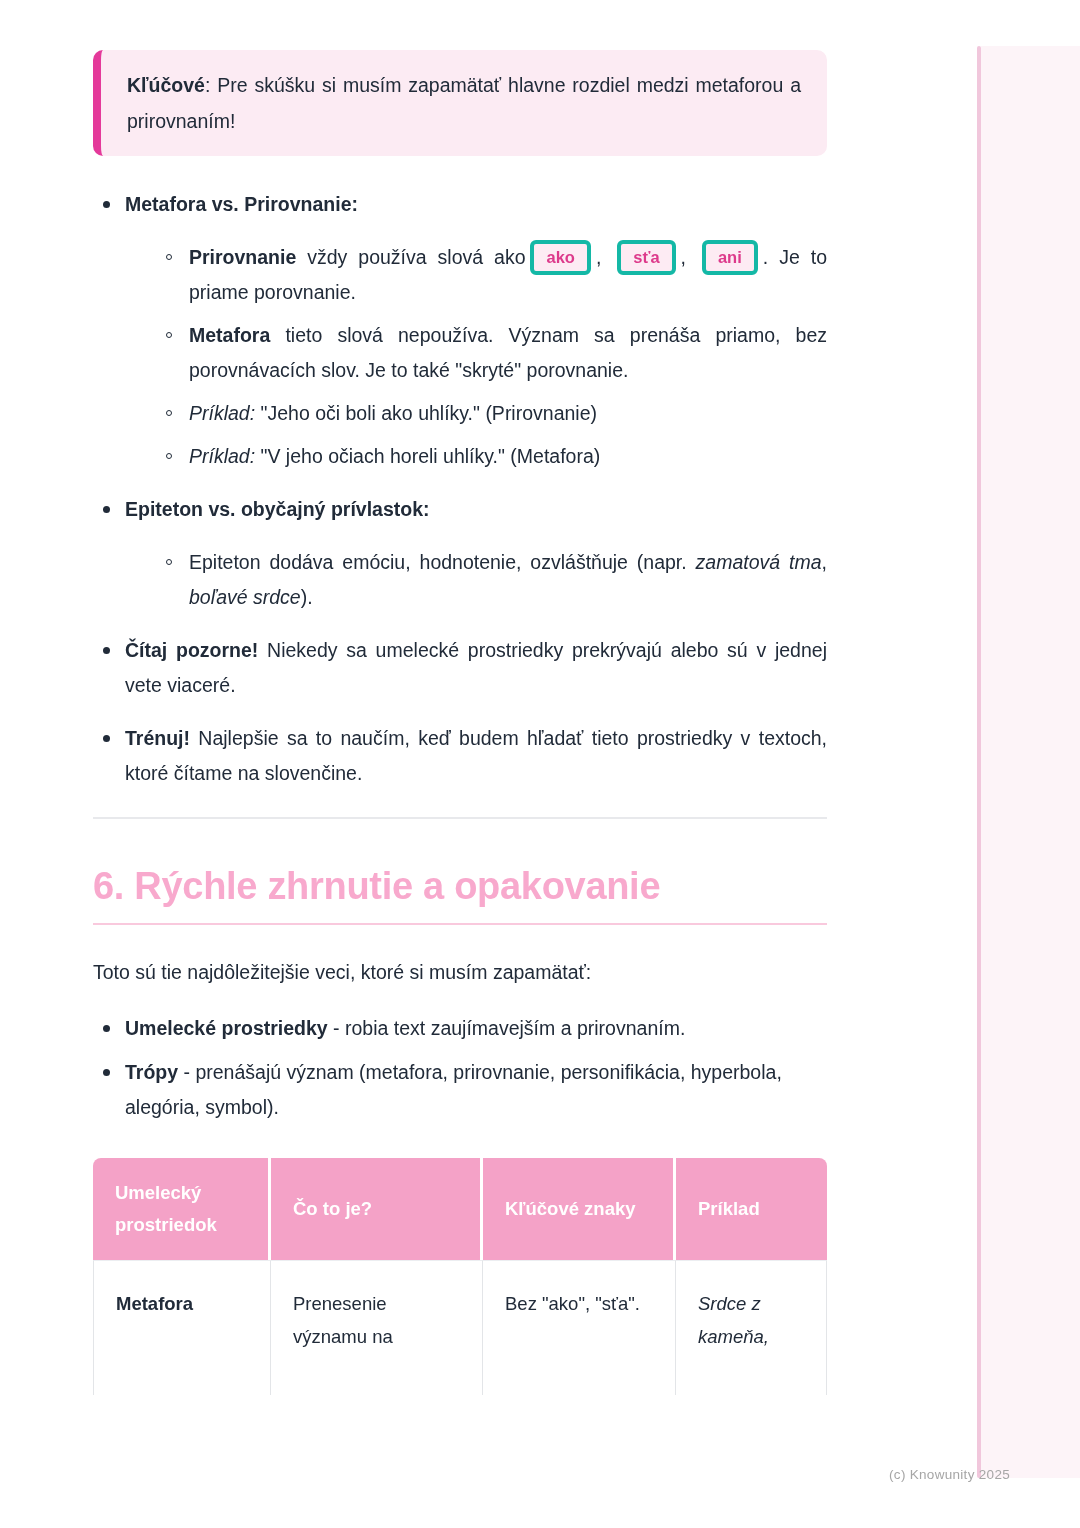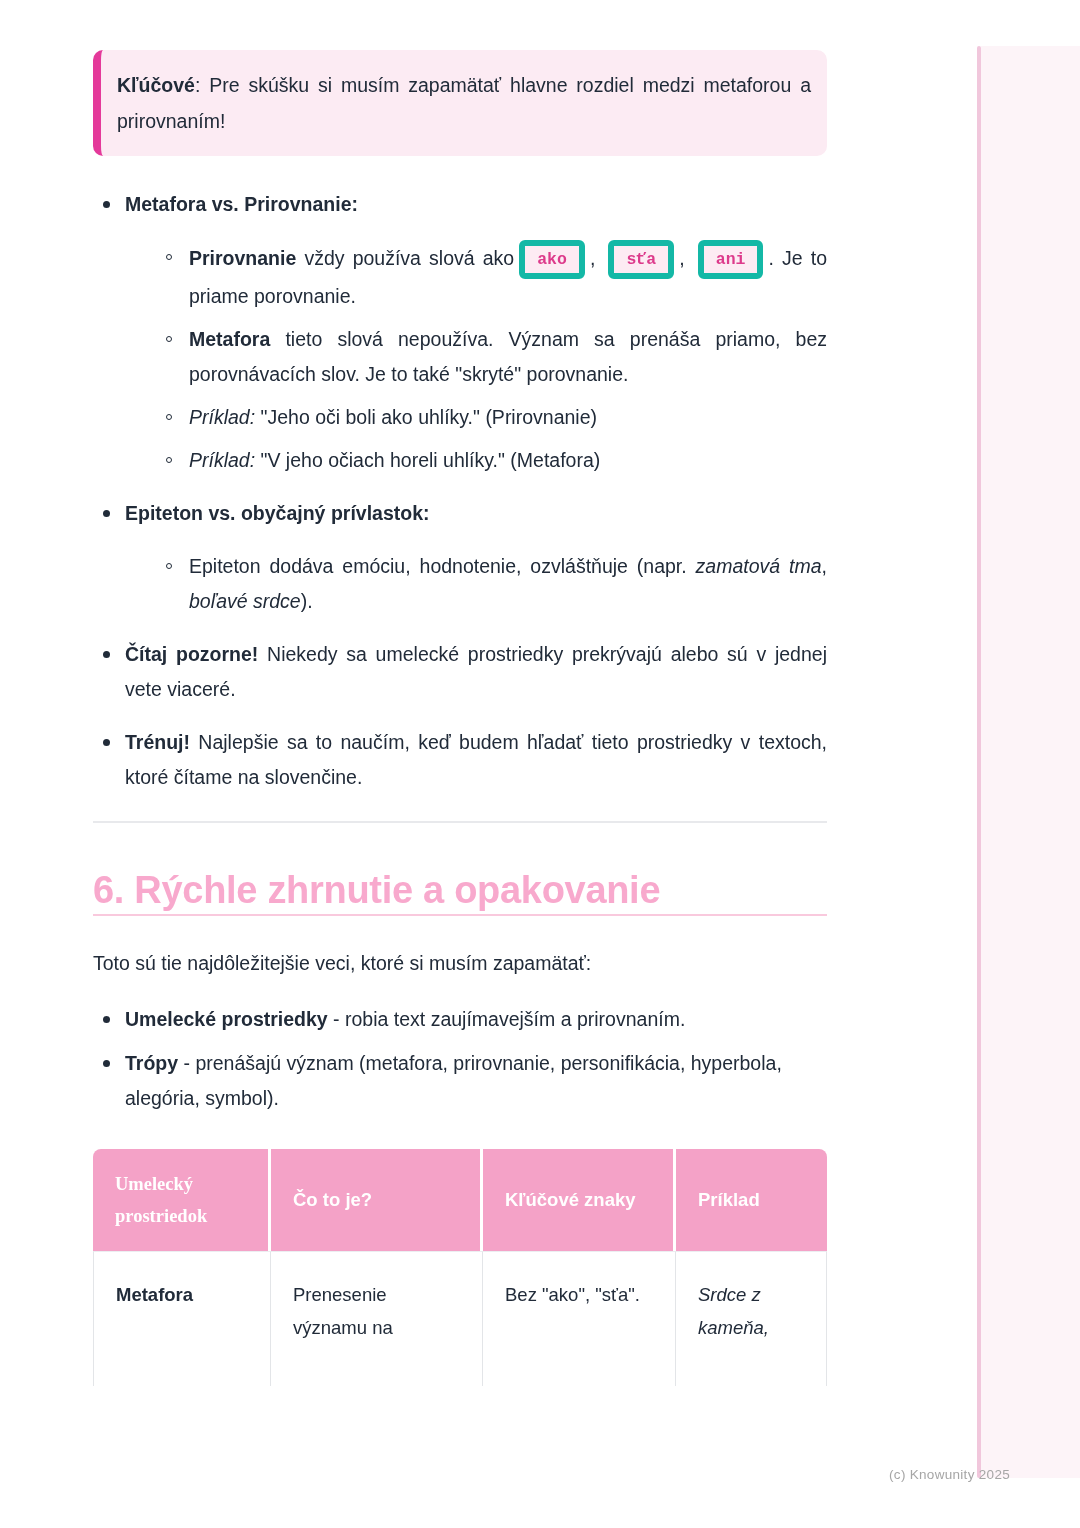--- a/index.html
+++ b/index.html
@@ -15,21 +15,21 @@
     position: absolute;
     left: 93px; top: 0;
     width: 734px;
   }
   
   .callout {
     margin-top: 50px;
     background: #fcebf3;
     border-left: 8px solid #e4399a;
     border-radius: 10px;
-    padding: 17px 16px;
+    padding: 17px 26px;
   }
   .callout p {
     margin: 0;
     font-size: 19.5px;
     line-height: 36px;
     text-align: justify;
   }
   
   ul { list-style: none; margin: 0; padding: 0; }
   .li-text { font-size: 19.5px; line-height: 35px; }
@@ -48,45 +48,46 @@
   .marker-circle {
     position: absolute; left: 9px; top: 14px;
     width: 6px; height: 6px; border-radius: 50%;
     border: 1.5px solid #212b39;
     background: transparent;
   }
   .b { font-weight: 700; }
   .i { font-style: italic; }
   .badge {
     display: inline-block;
-    font-family: Liberation Mono, monospace;
+    font-family: Liberation Sans, sans-serif;
     font-weight: 700;
     font-size: 16.5px;
     line-height: 23px;
     color: #dd3a8b;
     background: #fdebf3;
-    border: 6px solid #14b8a6;
+    border: 4px solid #14b8a6;
     border-radius: 6px;
     padding: 2px 12px;
     margin: 0 5px;
     vertical-align: 1px;
   }
   
   hr.divider {
     border: none;
     border-top: 2px solid #e8e9ec;
     margin: 26px 0 0 0;
   }
   h2.heading {
     margin: 44px 0 0 0;
     font-size: 38px;
     line-height: 47px;
     font-weight: 700;
     color: #f8a9cd;
     letter-spacing: -0.3px;
+    padding-bottom: 13px;
     border-bottom: 2px solid #f9c9dd;
   }
   p.intro {
     margin: 30px 0 0 0;
     font-size: 19.5px;
     line-height: 35px;
   }
   #summary-list { margin-top: 21px; }
   #summary-list > li + li { margin-top: 9px; }
   
@@ -107,21 +108,21 @@
     font-size: 18.5px;
     font-weight: 700;
     text-align: left;
     vertical-align: middle;
     height: 102px;
     padding: 0 22px;
     line-height: 32px;
     border-right: 3px solid #ffffff;
   }
   th:last-child { border-right: none; }
-  th:first-child { border-top-left-radius: 8px; font-family: Liberation Serif, serif; }
+  th:first-child { border-top-left-radius: 8px; }
   th:last-child { border-top-right-radius: 8px; }
   td {
     background: #ffffff;
     font-size: 18.5px;
     line-height: 33px;
     vertical-align: top;
     padding: 26px 22px;
     height: 135px;
     border-right: 1px solid #e3e5e8;
     border-top: 1px solid #eceef1;

